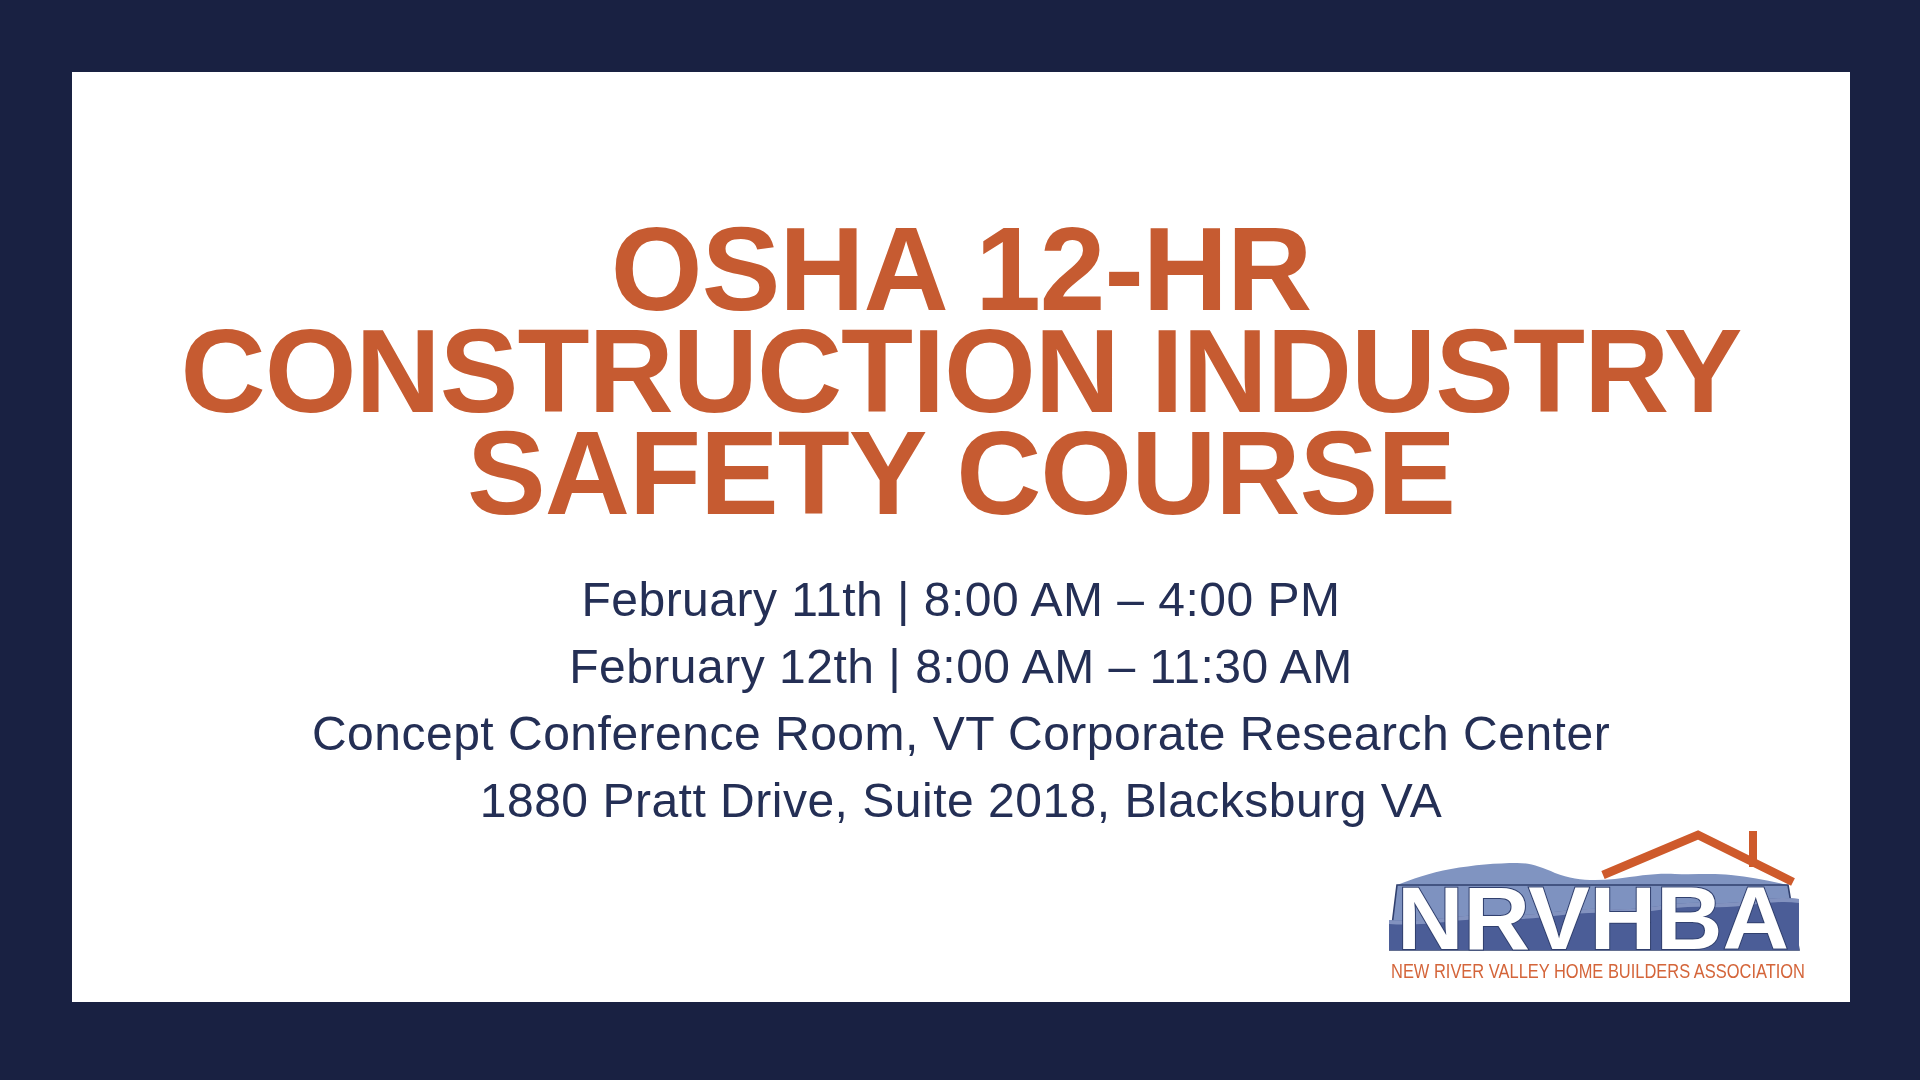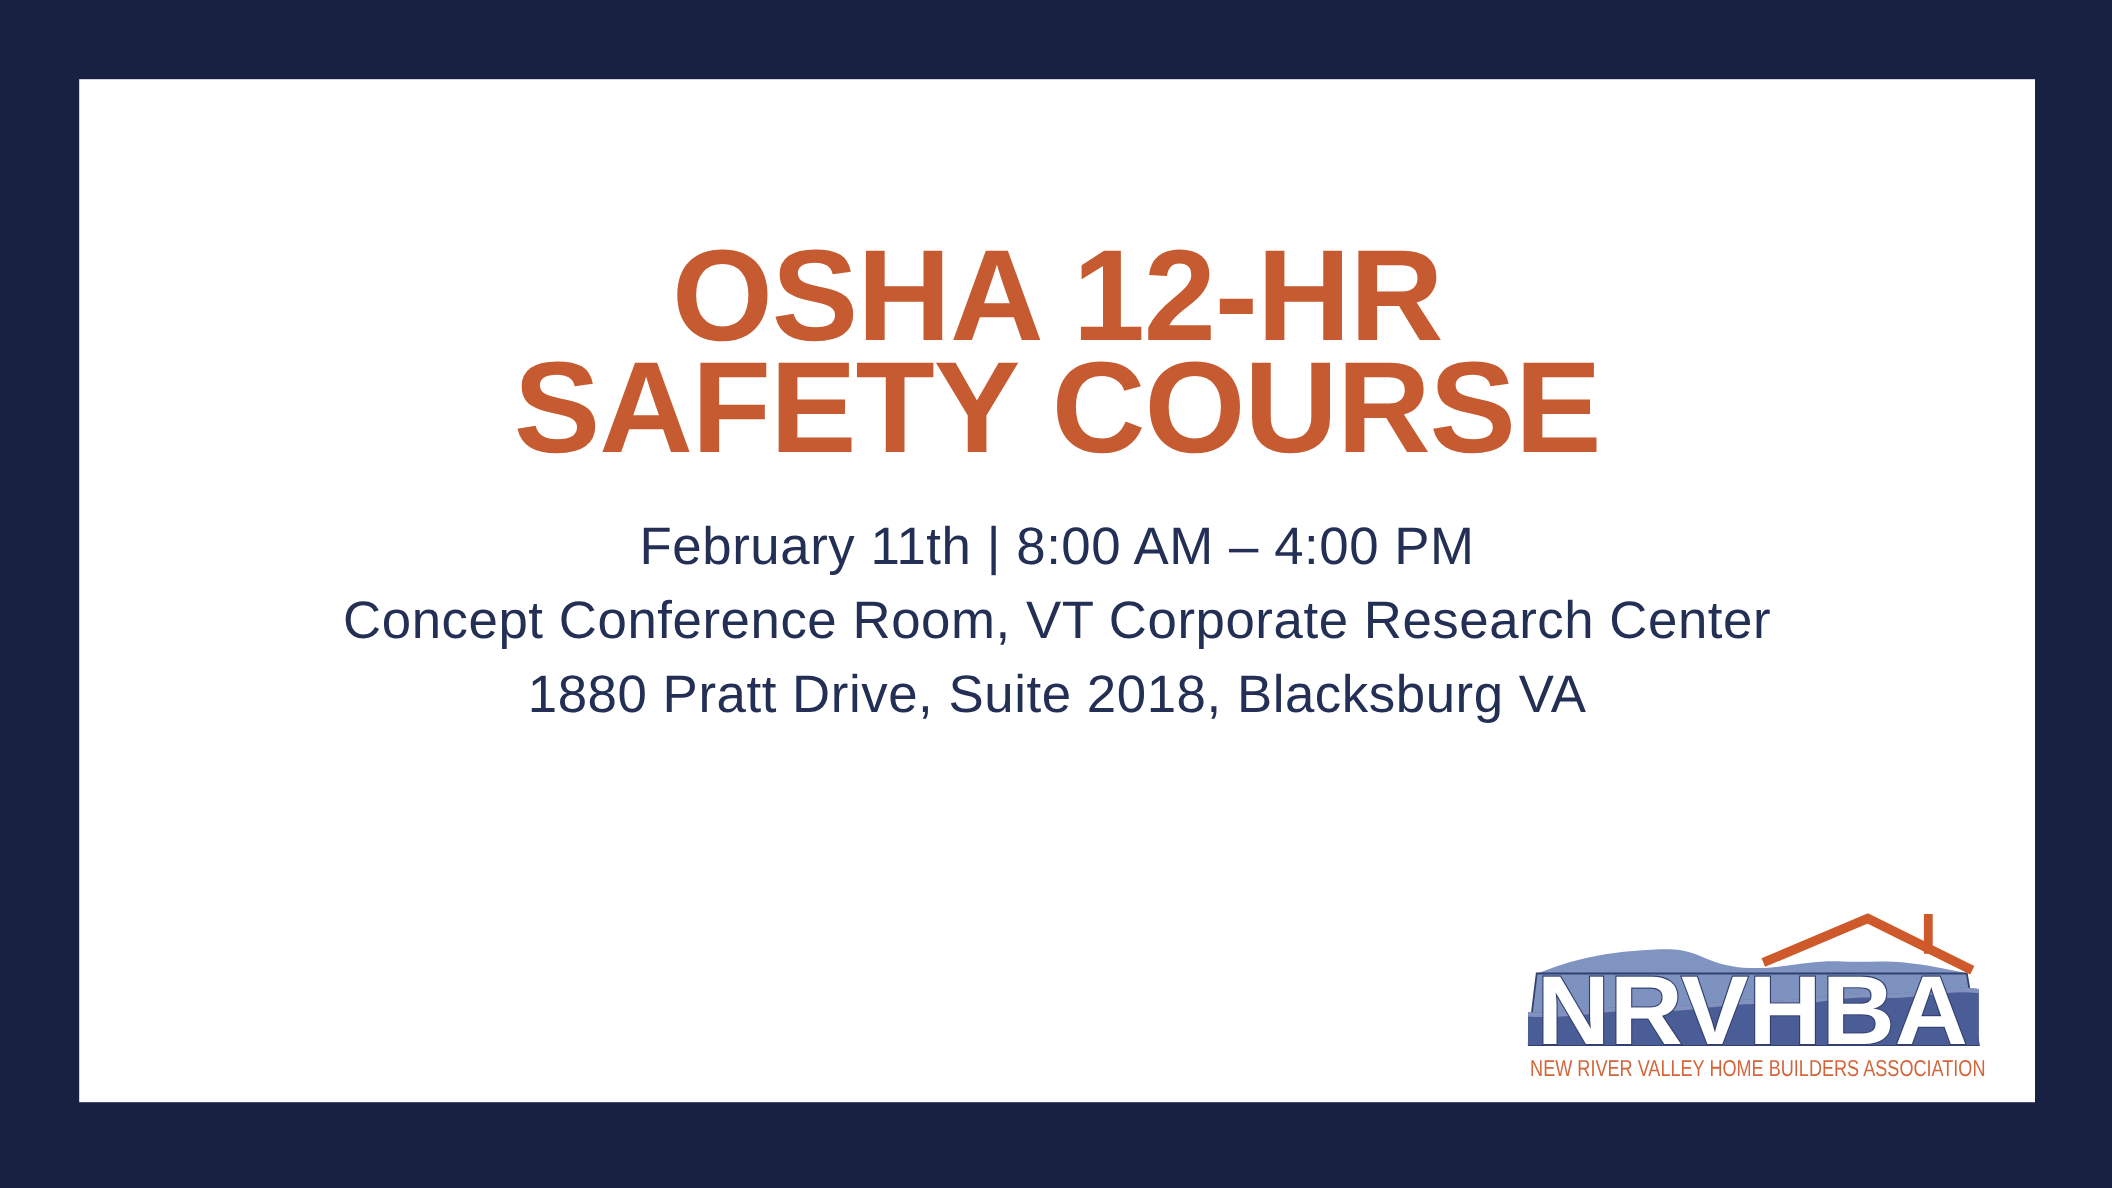--- a/index.html
+++ b/index.html
@@ -54,25 +54,27 @@
   .logo svg { display: block; width: 100%; height: 100%; }
 </style>
 </head>
 <body>
 
 <div class="stage">
   <div class="card">
 
     <div class="title-block">
       <div>OSHA 12-HR</div>
+      <div>CONSTRUCTION INDUSTRY</div>
       <div>SAFETY COURSE</div>
     </div>
 
     <div class="details-block">
       <span class="line">February 11th | 8:00 AM – 4:00 PM</span>
+      <span class="line">February 12th | 8:00 AM – 11:30 AM</span>
       <span class="line">Concept Conference Room, VT Corporate Research Center</span>
       <span class="line">1880 Pratt Drive, Suite 2018, Blacksburg VA</span>
     </div>
 
     <div class="logo">
       <svg viewBox="0 0 432 166" xmlns="http://www.w3.org/2000/svg">
 
         <path d="M8,62
                  C 24,56 40,50 62,46
                  C 84,42 108,40 128,40

